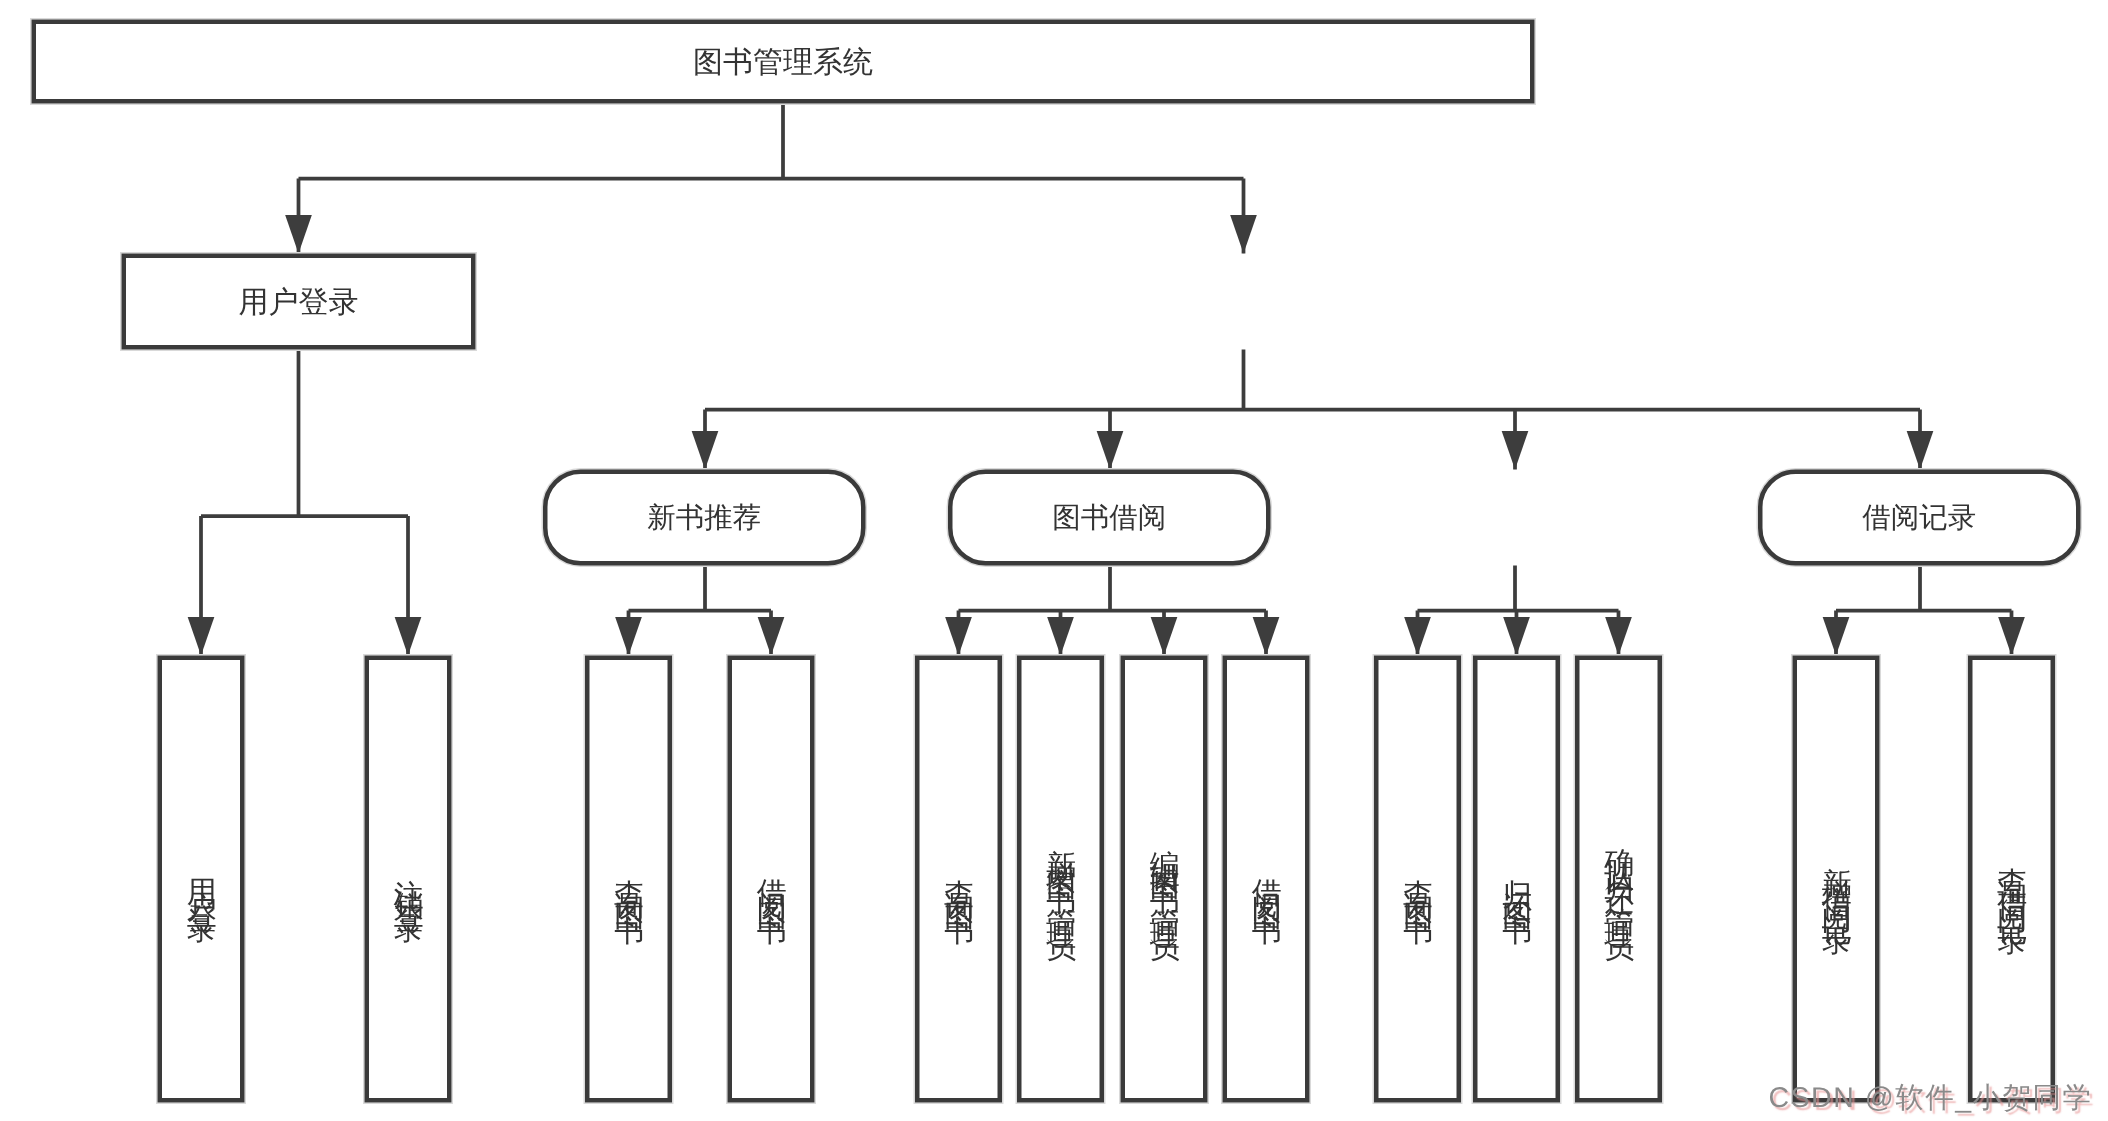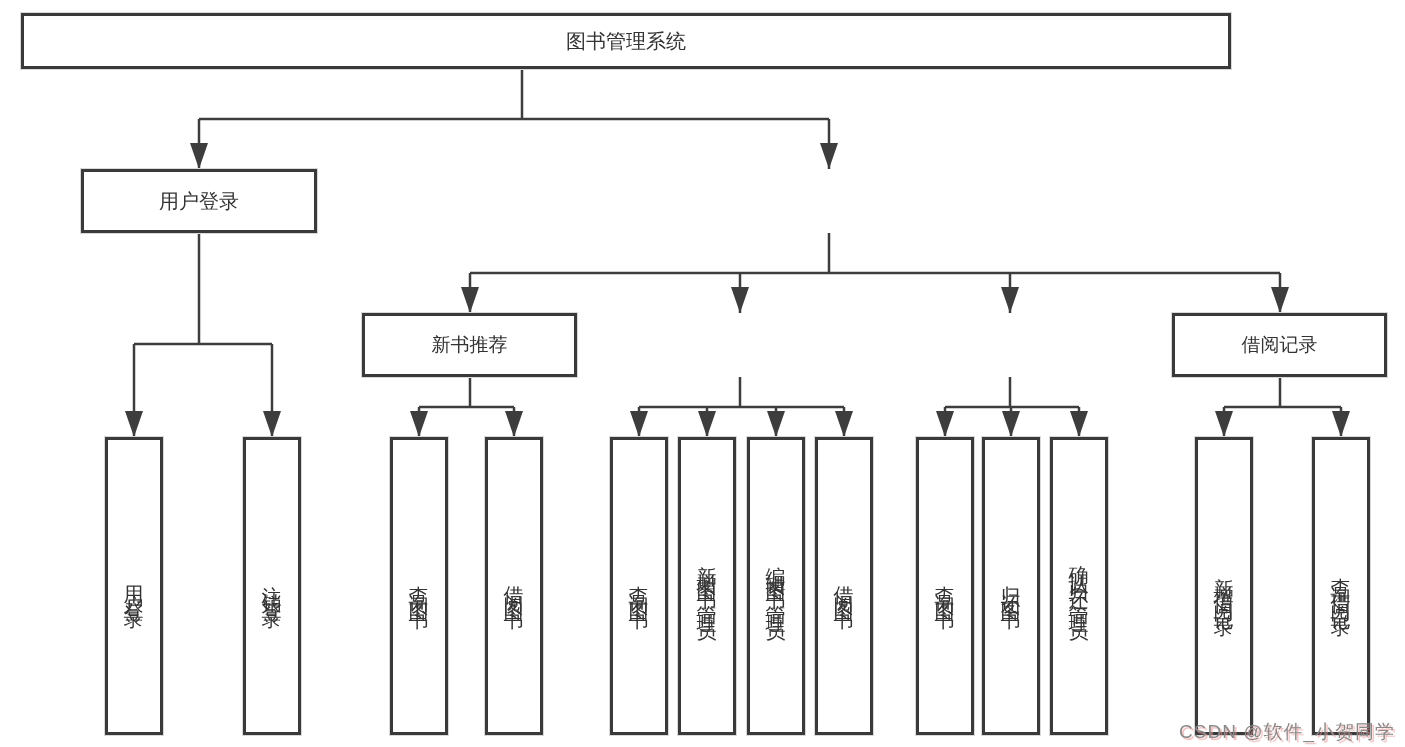--- a/index.html
+++ b/index.html
@@ -21,23 +21,23 @@
     position: absolute;
     box-sizing: border-box;
     background: #ffffff;
     border: 3px solid #3a3a3a;
     display: flex;
     align-items: center;
     justify-content: center;
     color: #333333;
     box-shadow: 0 0 0 1px #d9d9d9;
   }
-  .root  { left: 21px;  top: 13px;  width: 1210px; height: 56px; font-size: 20px; }
+  .root  { left: 21px;  top: 13px;  width: 1002px; height: 56px; font-size: 20px; }
   .lvl1  { top: 169px; width: 236px; height: 64px; font-size: 20px; }
-  .lvl2  { top: 313px; width: 215px; height: 64px; font-size: 19px; }
+  .lvl2  { top: 313px; width: 215px; height: 64px; font-size: 19px; border-radius: 25px; }
   .leaf  { top: 437px; width: 58px;  height: 298px; }
   .leaf span {
     writing-mode: vertical-rl;
     line-height: 1;
     font-size: 20px;
     letter-spacing: 8px;
     white-space: nowrap;
   }
   .watermark {
     position: absolute;
@@ -102,20 +102,23 @@
     <span>图书管理系统</span>
   </div>
 
   <div class="box lvl1" style="left:81px">
     <span>用户登录</span>
   </div>
 
   <div class="box lvl2" style="left:362px">
     <span>新书推荐</span>
   </div>
+  <div class="box lvl2" style="left:632px">
+    <span>图书借阅</span>
+  </div>
   <div class="box lvl2" style="left:1172px">
     <span>借阅记录</span>
   </div>
 
   <div class="box leaf" style="left:105px">
     <span>用户登录</span>
   </div>
   <div class="box leaf" style="left:243px">
     <span>注销登录</span>
   </div>

